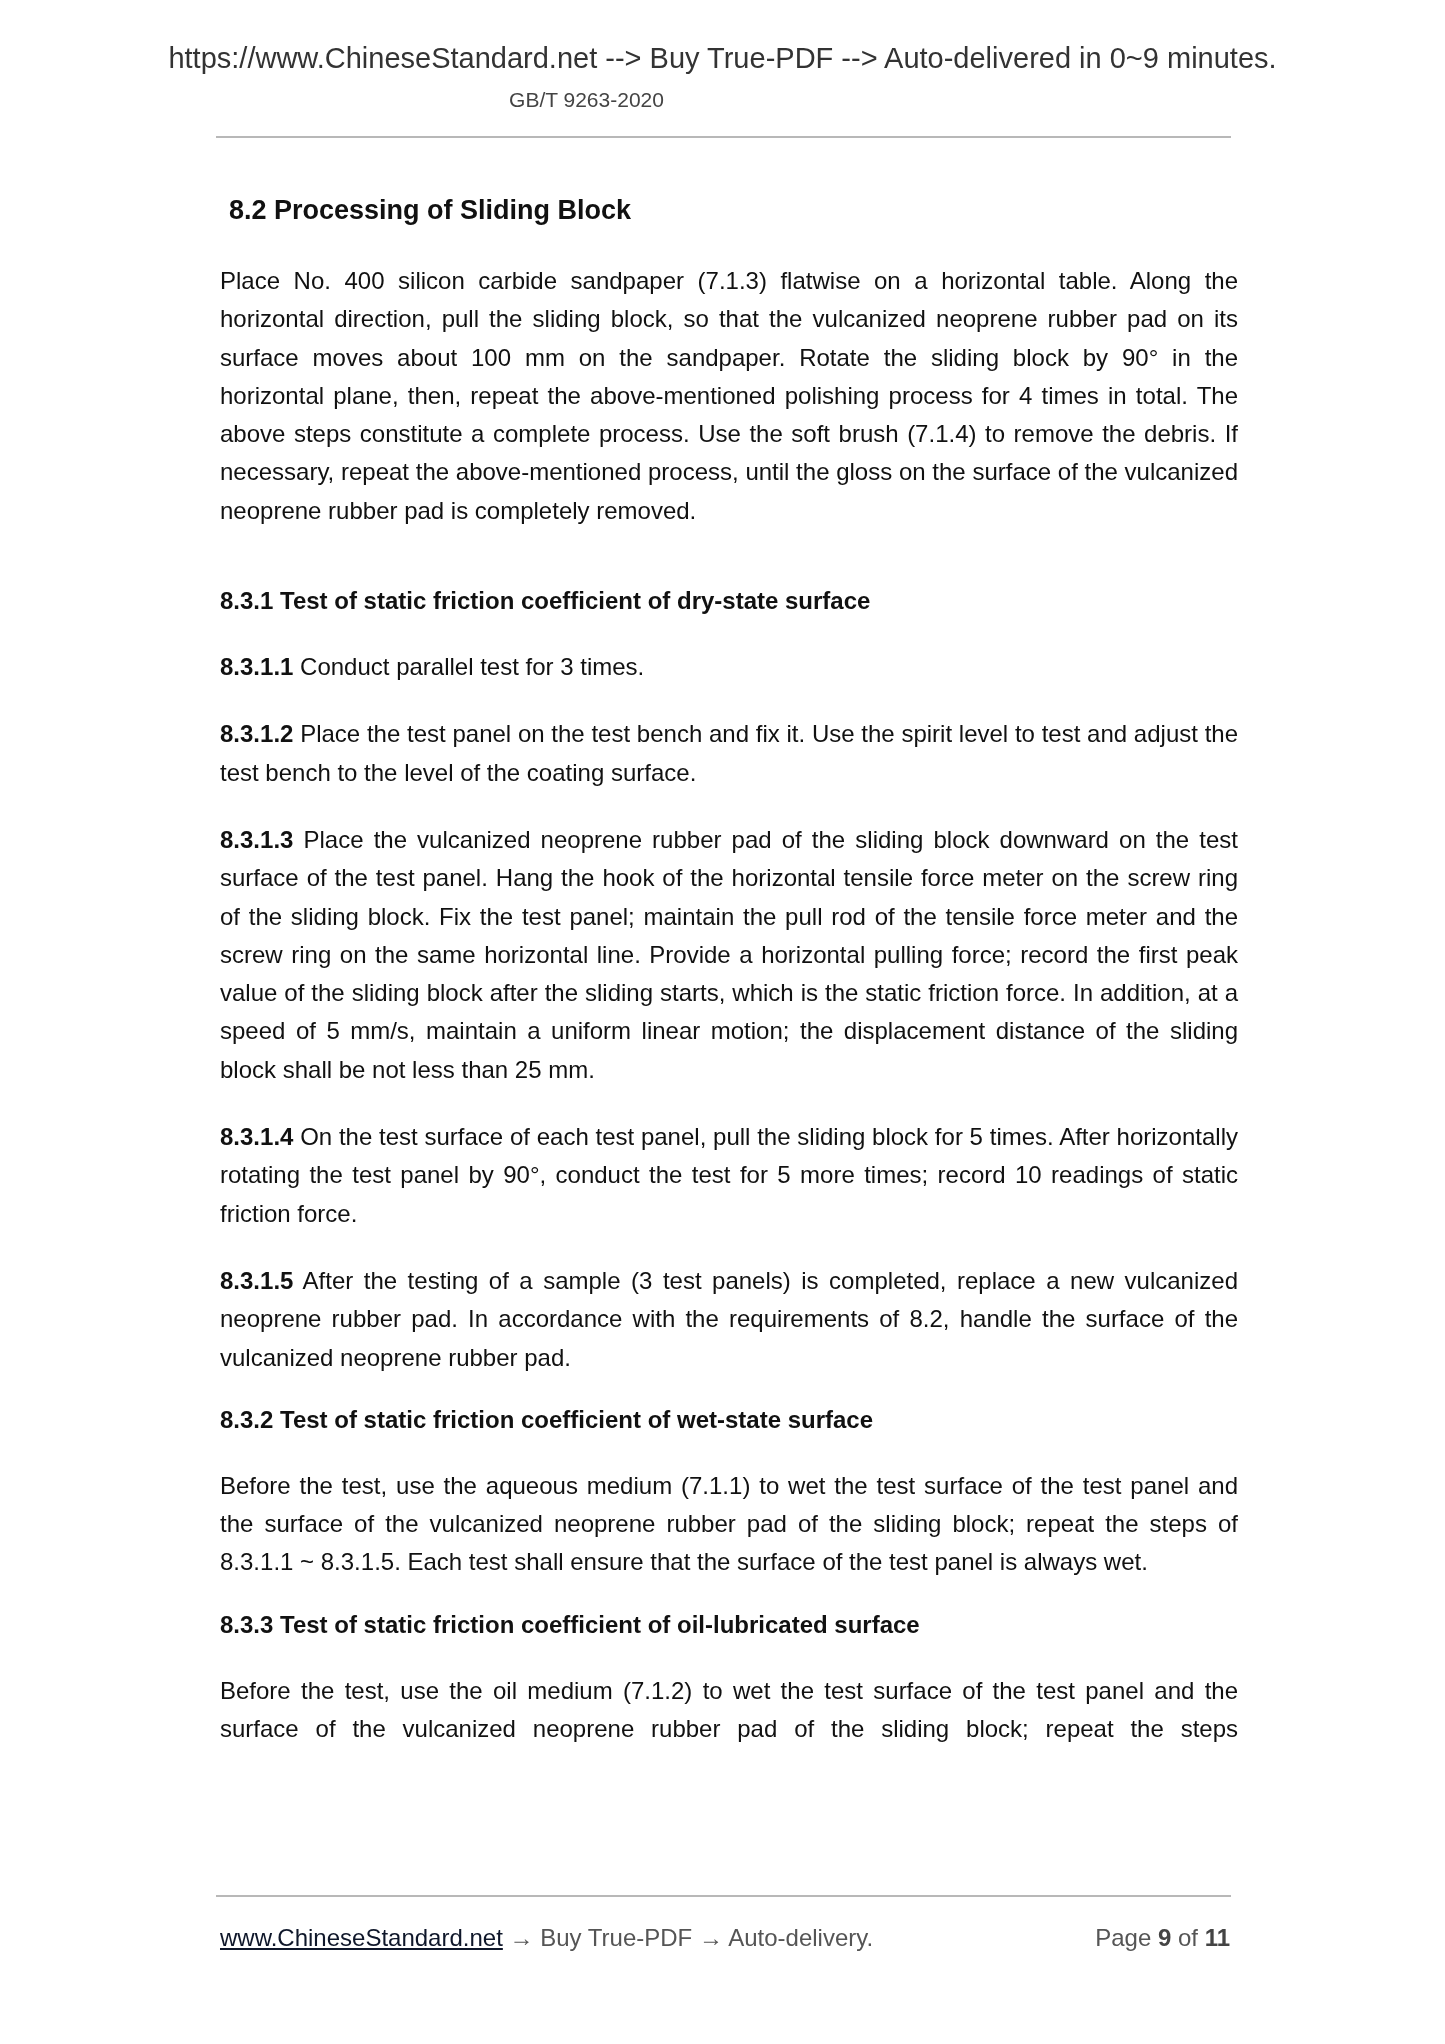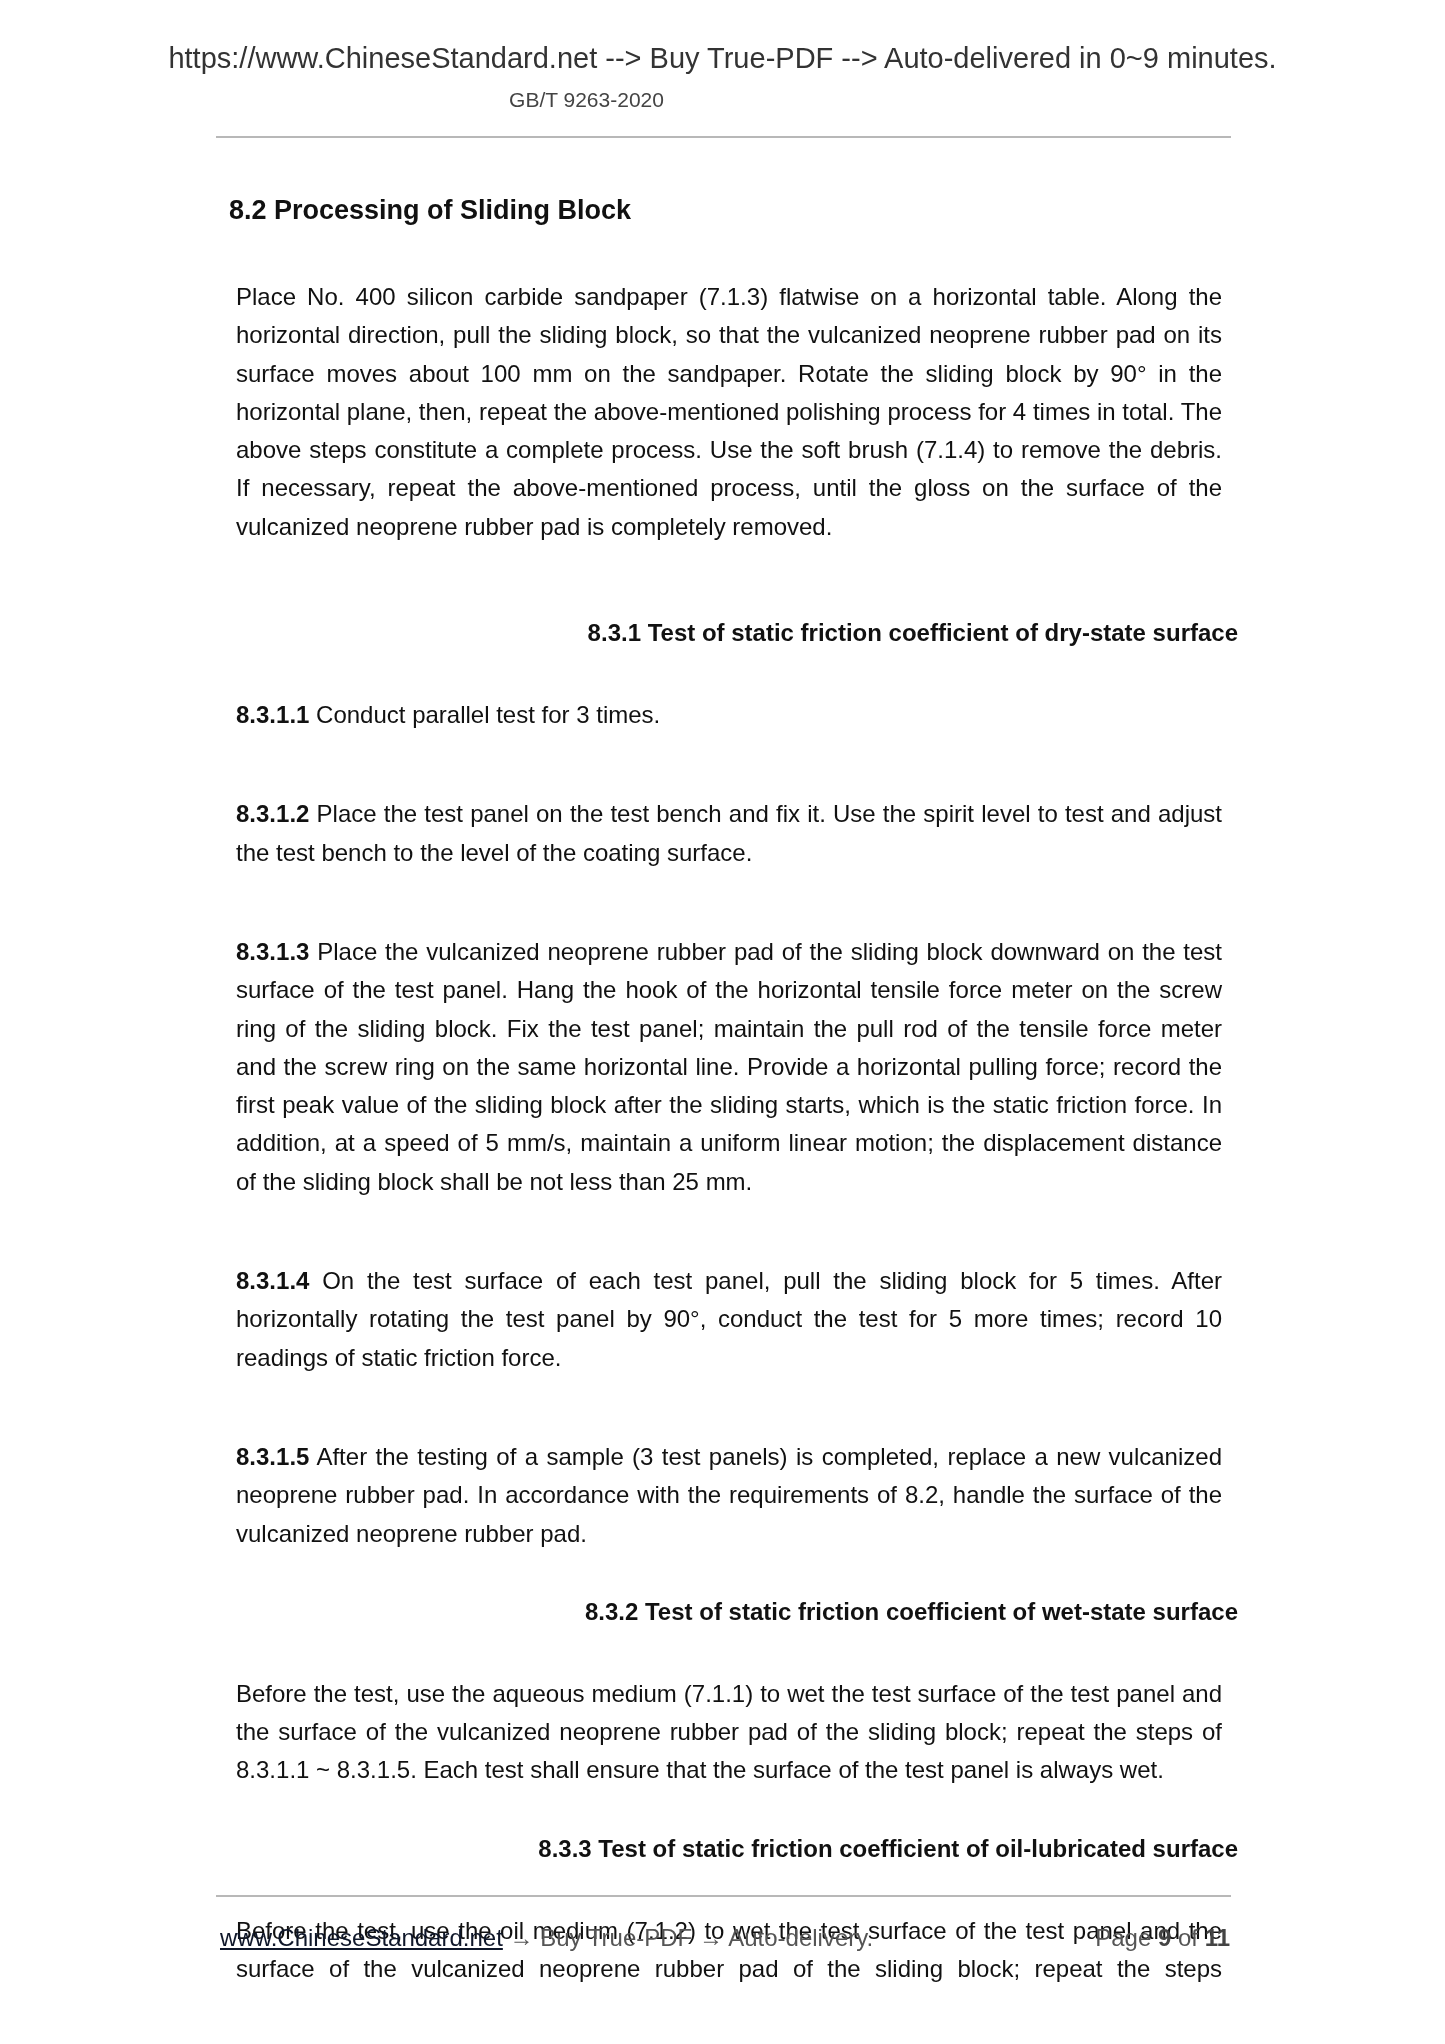--- a/index.html
+++ b/index.html
@@ -19,24 +19,24 @@
     position: absolute; left: 216px; top: 136px; width: 1015px; height: 0;
     border-top: 2px solid #b8b8b8;
   }
   .content {
     position: absolute; left: 220px; top: 182px; width: 1018px;
   }
   h2 {
     font-size: 27px; font-weight: bold; margin: 9px; line-height: 38px; color: #111111;
   }
   h3 {
-    font-size: 24px; font-weight: bold; margin: 0; line-height: 34px; color: #111111; text-align: right;
+    font-size: 24px; font-weight: bold; margin: 0; line-height: 34px; color: #111111;
   }
   p {
-    font-size: 24px; line-height: 38.3px; margin: 16px; text-align: justify; color: #111111;
+    font-size: 24px; line-height: 38.3px; margin: 0; text-align: justify; color: #111111;
   }
   p .num { font-weight: bold; }
   .gap-h2-p { height: 24px; }
   .gap-p-h { height: 26px; }
   .gap-h-h { height: 28px; }
   .gap-h-p { height: 30px; }
   .gap-p-p { height: 29px; }
   .footer-rule {
     position: absolute; left: 216px; top: 1895px; width: 1015px; height: 0;
     border-top: 2px solid #b8b8b8;

